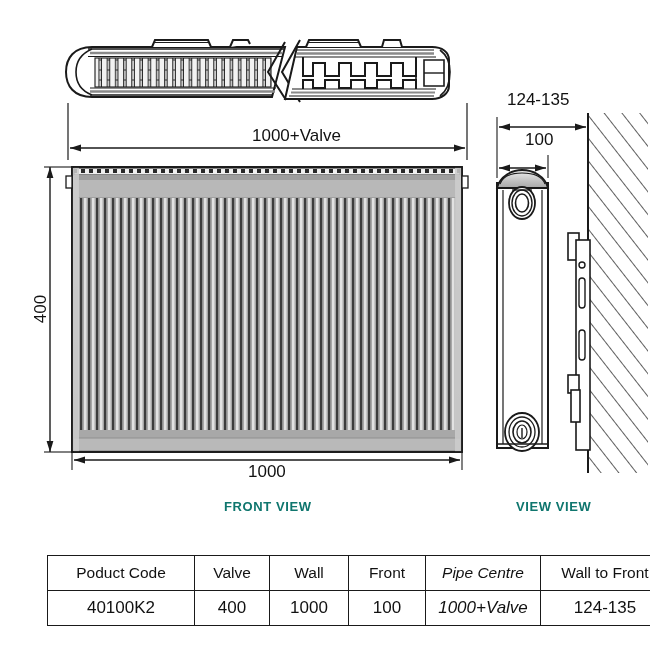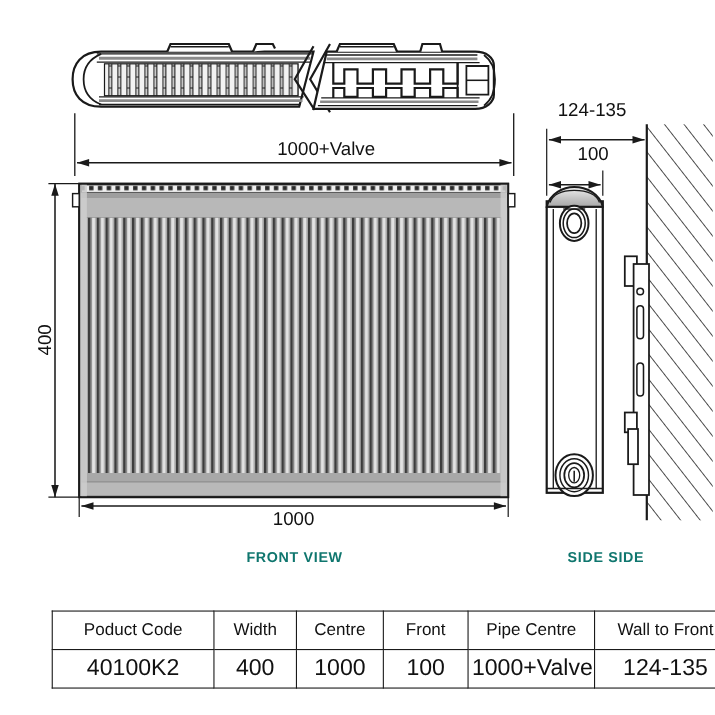--- a/index.html
+++ b/index.html
@@ -65,26 +65,26 @@
     text-align: center;
     font-family: "Liberation Sans", sans-serif;
     font-size: 15.5px;
     color: #111;
     height: 30px;
     padding: 2px 3px;
     white-space: nowrap;
     overflow: hidden;
   }
   table.spec tr.hdr td { font-size: 15.5px; }
-  table.spec tr.val td { font-size: 21px; }
+  table.spec tr.val td { font-size: 17px; }
   .c0 { width: 140px; }
   .c1 { width: 68px; }
   .c2 { width: 72px; }
   .c3 { width: 70px; }
-  .c4 { width: 108px; }
+  .c4 { width: 108px; font-style: italic; }
   .c5 { width: 122px; }
 </style>
 </head>
 <body>
 
 <div class="stage">
 
   <svg class="draw" viewBox="0 0 650 650">
     <defs>
 
@@ -305,29 +305,29 @@
   <div class="dimtext rot90" style="left:27px; top:299px;">400</div>
 
   <div class="dimtext" style="left:248px; top:462px;">1000</div>
 
   <div class="dimtext" style="left:507px; top:90px;">124-135</div>
 
   <div class="dimtext" style="left:525px; top:130px;">100</div>
 
   <div class="viewlabel" style="left:224px; top:499px;">FRONT VIEW</div>
 
-  <div class="viewlabel" style="left:516px; top:499px;">SIDE SIDE</div>
+  <div class="viewlabel" style="left:516px; top:499px;">VIEW VIEW</div>
 
   <div class="spec-table-wrap">
     <table class="spec">
       <tbody>
           <tr class="hdr">
         <td class="c0">Poduct Code</td>
-        <td class="c1">Width</td>
-        <td class="c2">Centre</td>
+        <td class="c1">Valve</td>
+        <td class="c2">Wall</td>
         <td class="c3">Front</td>
         <td class="c4">Pipe Centre</td>
         <td class="c5">Wall to Front</td>
       </tr>
       <tr class="val">
         <td class="c0">40100K2</td>
         <td class="c1">400</td>
         <td class="c2">1000</td>
         <td class="c3">100</td>
         <td class="c4">1000+Valve</td>

